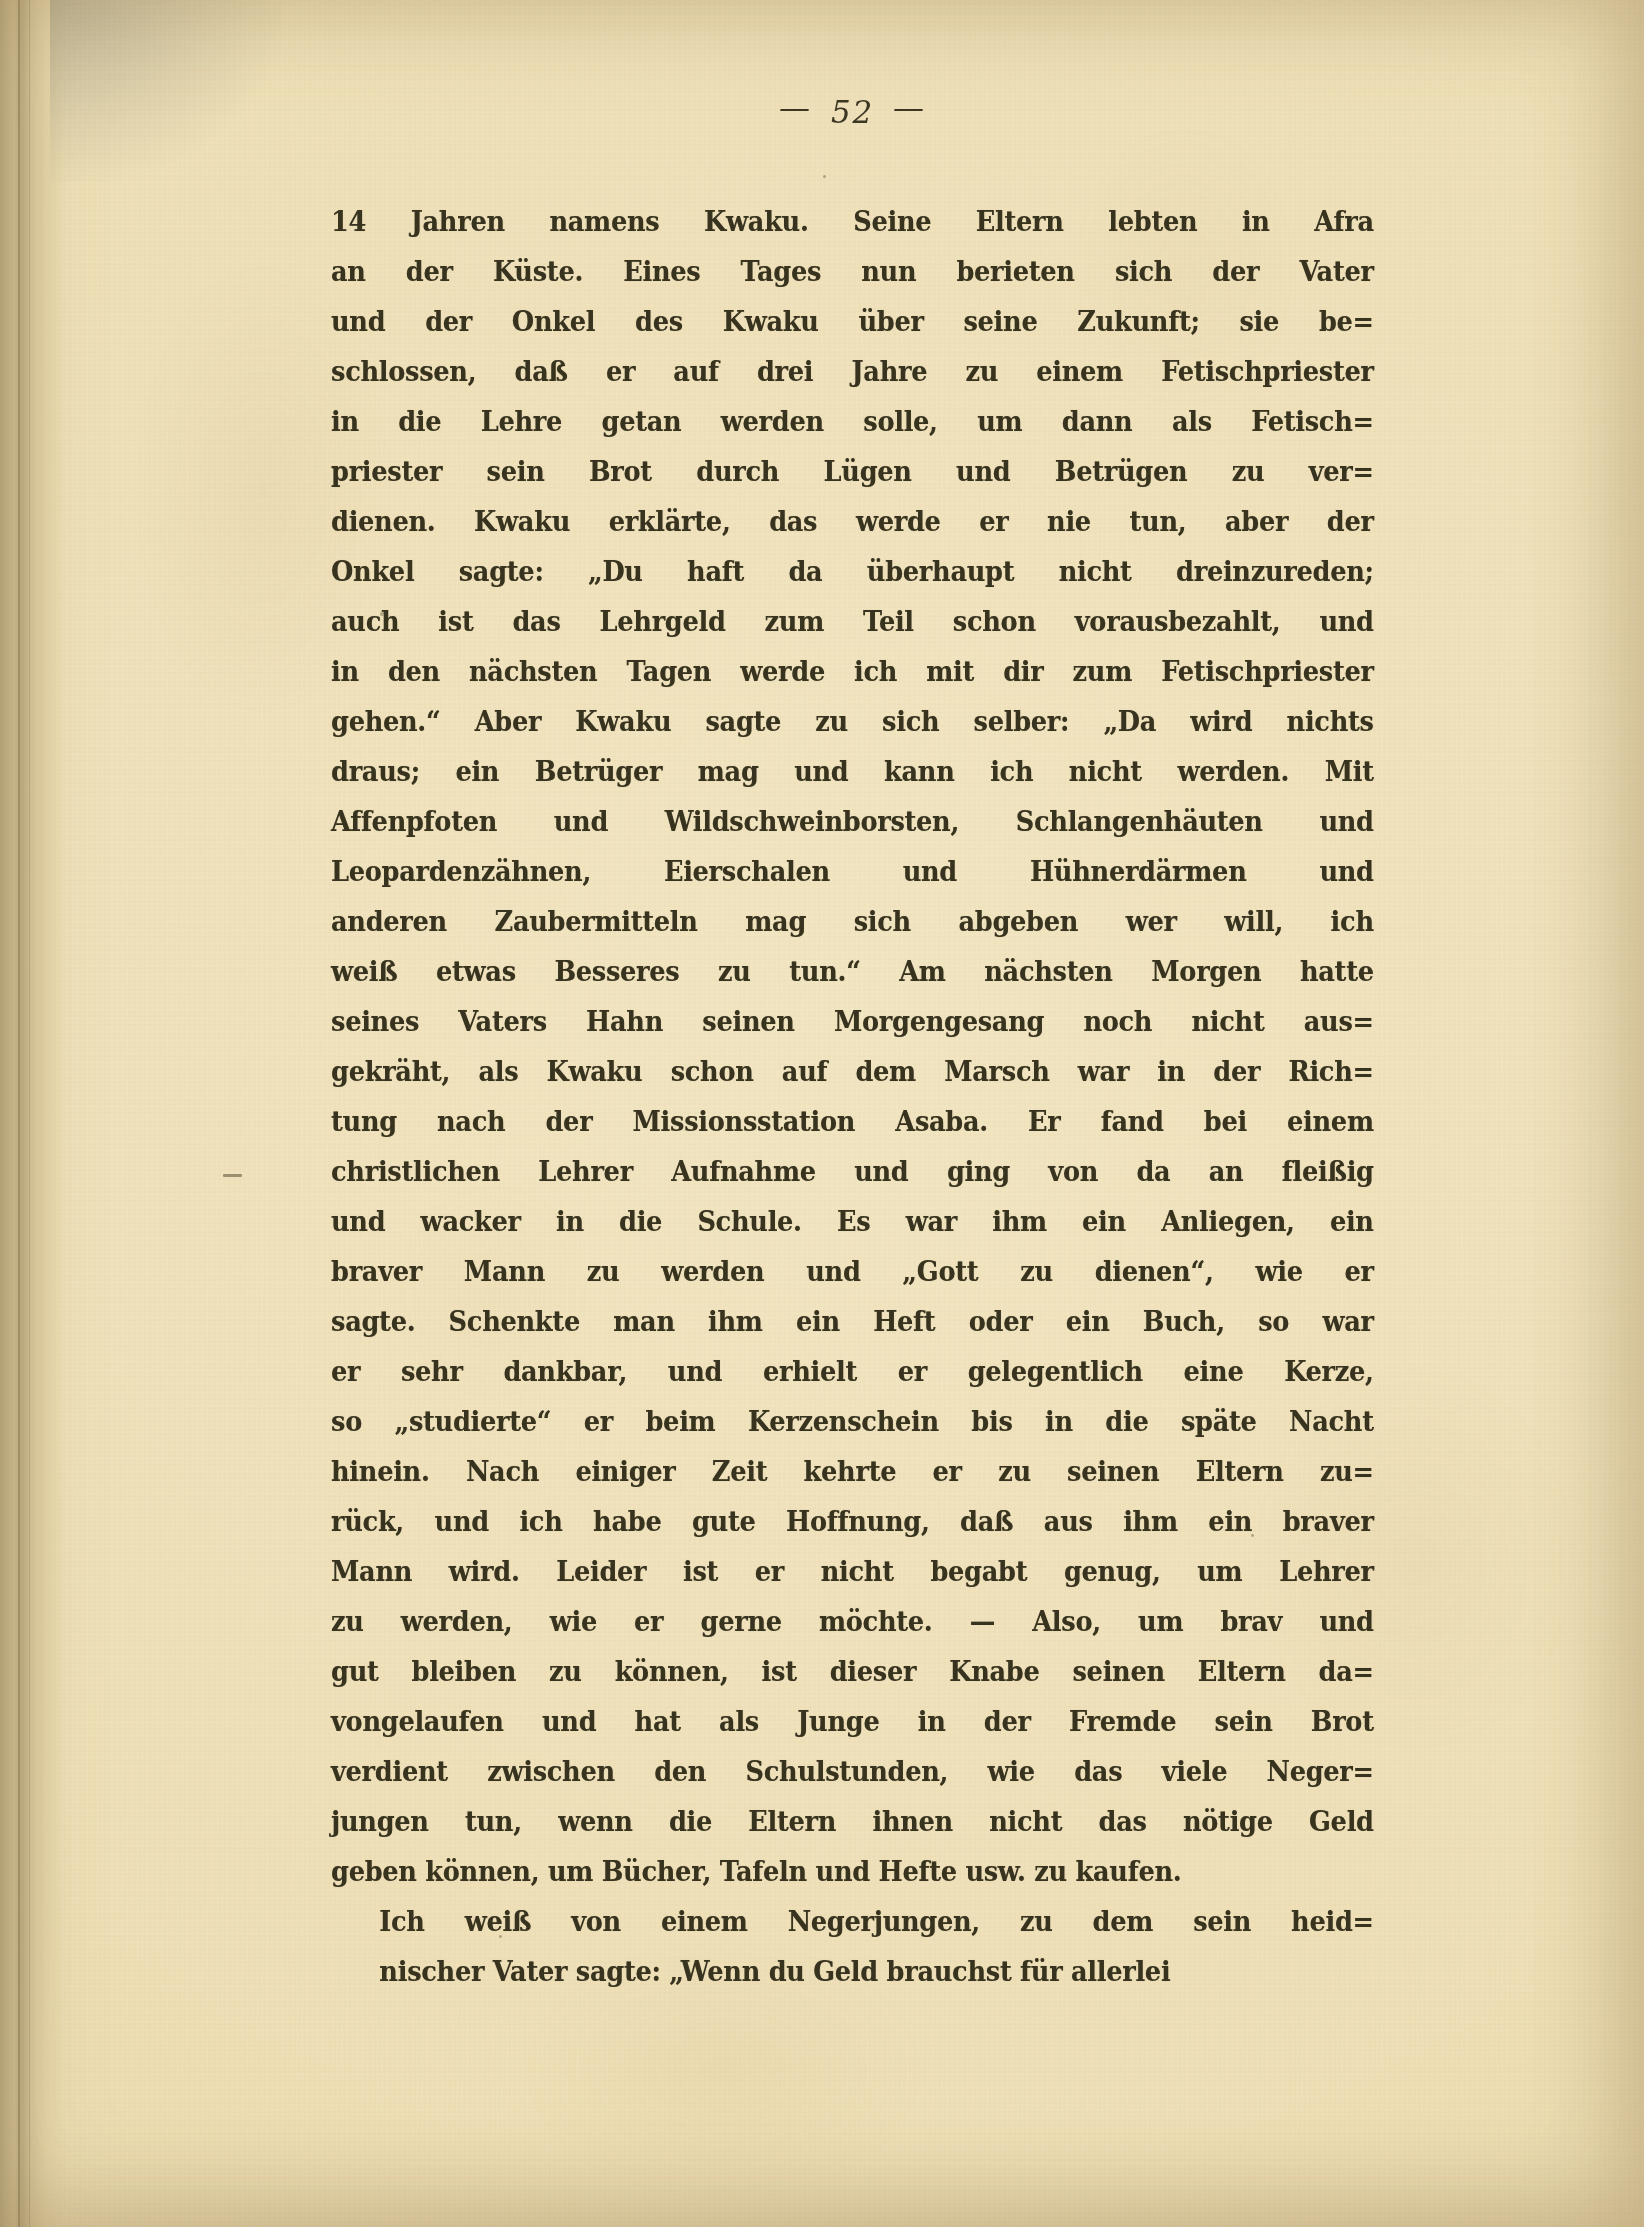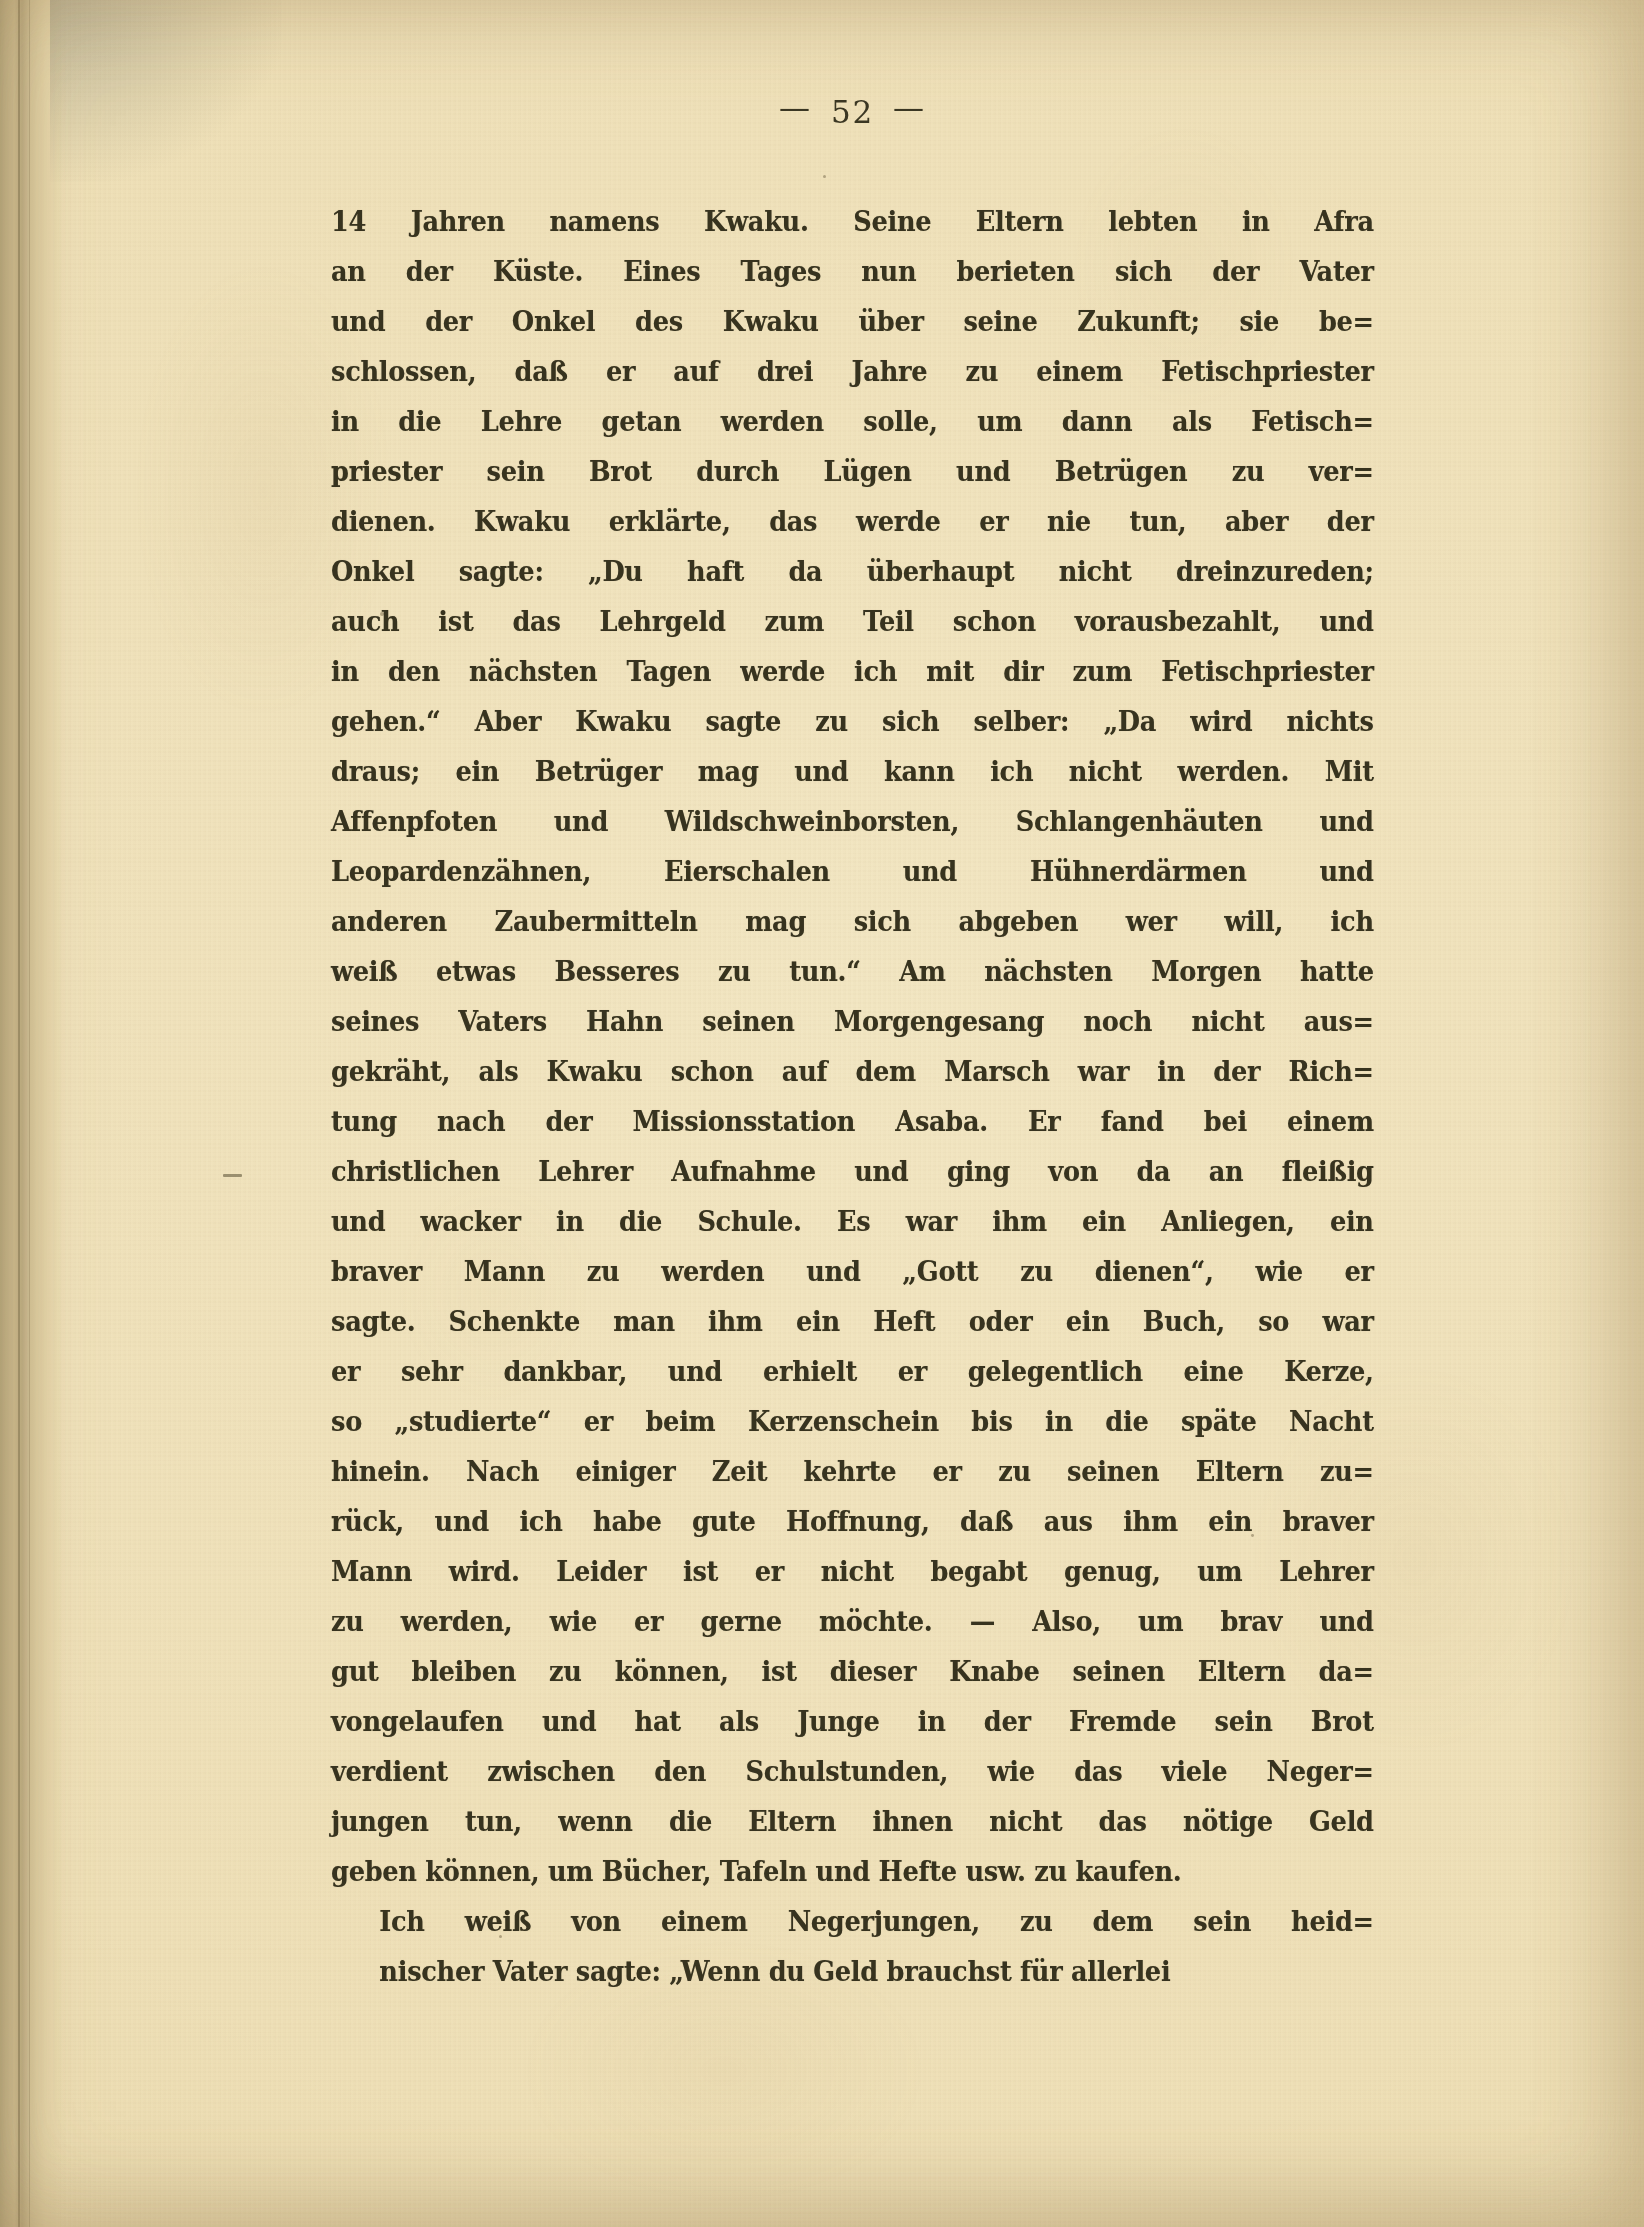--- a/index.html
+++ b/index.html
@@ -86,20 +86,21 @@
     width: 1043px;
   }
 
   .folio {
     text-align: center;
     font-size: 31px;
     letter-spacing: .06em;
     color: #3b3723;
     margin: 0 0 67px 0;
     font-family: "DejaVu Serif", "Liberation Serif", serif;
+    font-style: italic;
   }
   .folio .dash { display: inline-block; padding: 0 19px; position: relative; top: -5px; }
 
   
   .bodytext {
     font-family: "DejaVu Serif", "Liberation Serif", serif;
     font-size: 27.6px;
     line-height: 50px;
     color: #37331f;
     font-weight: 700;

